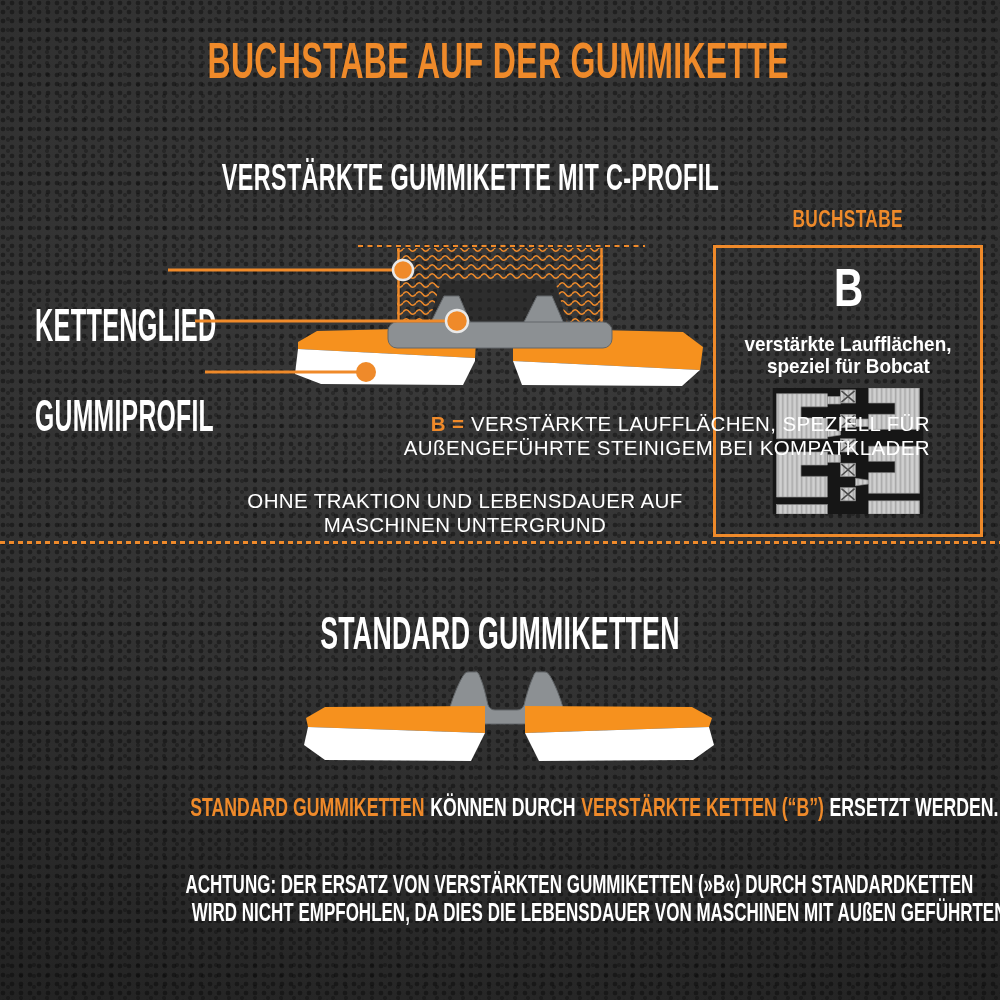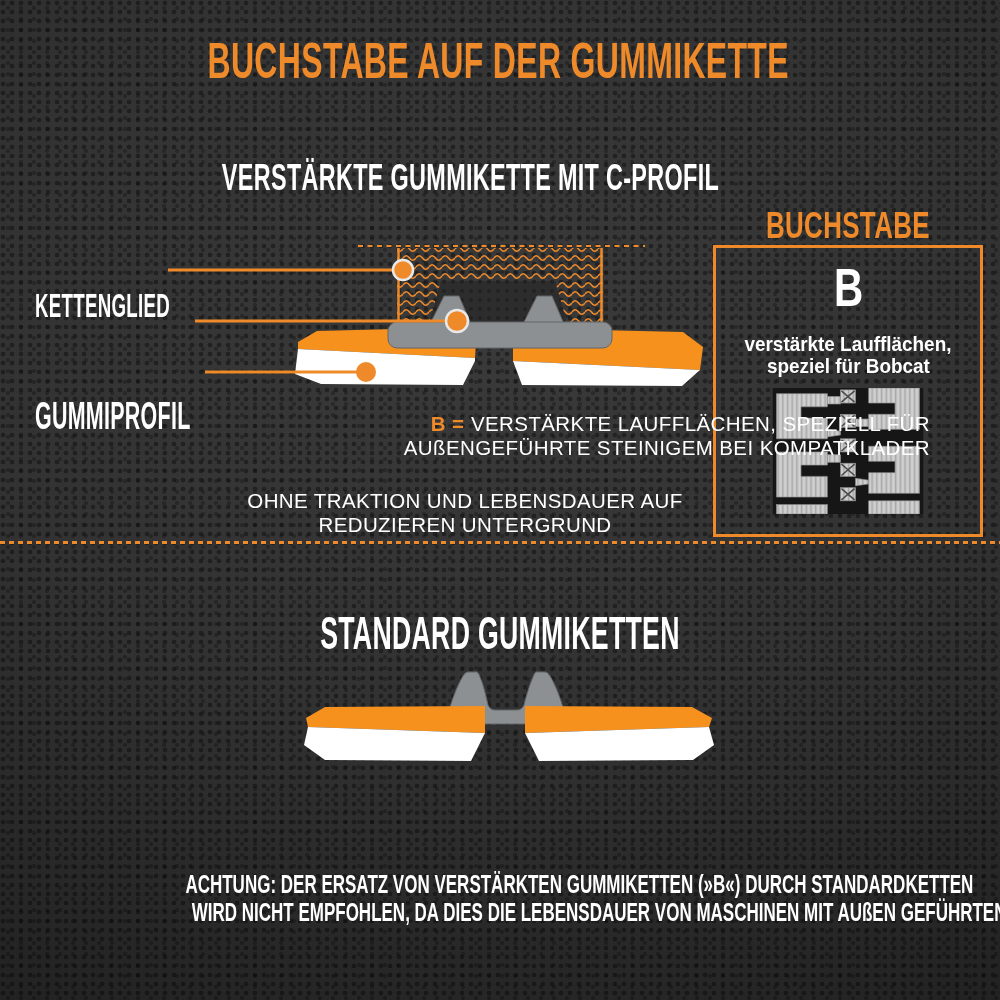--- a/index.html
+++ b/index.html
@@ -34,24 +34,24 @@
 <div class="poster">
 
   <div class="abs ctr hdr orange" style="top:34px;left:0;width:996px;font-size:50px;line-height:1.1;">
     <span class="cond" style="transform:scaleX(.64);">BUCHSTABE AUF DER GUMMIKETTE</span>
   </div>
 
   <div class="abs ctr hdr white" style="top:142px;left:0;width:940px;font-size:36px;line-height:1.1;margin-top:16px;">
     <span class="cond" style="transform:scaleX(.65);">VERSTÄRKTE GUMMIKETTE MIT C-PROFIL</span>
   </div>
 
-  <div class="abs hdr white" style="top:288px;left:35px;font-size:34px;line-height:34px;">
+  <div class="abs hdr white" style="top:308px;left:35px;font-size:46px;line-height:34px;">
     <span class="condL" style="transform:scaleX(.55);">KETTENGLIED</span>
   </div>
-  <div class="abs hdr white" style="top:355px;left:35px;font-size:39px;line-height:34px;margin-top:44px;">
+  <div class="abs hdr white" style="top:355px;left:35px;font-size:45px;line-height:34px;margin-top:44px;">
     <span class="condL" style="transform:scaleX(.55);">GUMMIPROFIL</span>
   </div>
 
   <svg class="abs" style="left:150px;top:238px;" width="570" height="192" viewBox="150 238 570 192">
     <defs>
       <pattern id="waves" patternUnits="userSpaceOnUse" width="13" height="9">
         <path d="M0,6 q3.25,-4.5 6.5,0 t6.5,0" fill="none" stroke="#ef8a2a" stroke-width="1.5"></path>
       </pattern>
       <pattern id="bgdots" patternUnits="userSpaceOnUse" width="9" height="9">
         <rect width="9" height="9" fill="#2d2d2d"></rect>
@@ -81,21 +81,21 @@
     <g stroke="#ef8a2a" stroke-width="3">
       <line x1="168" y1="270" x2="403" y2="270"></line>
       <line x1="195" y1="321" x2="457" y2="321"></line>
       <line x1="205" y1="372" x2="366" y2="372"></line>
     </g>
     <circle cx="403" cy="270" r="10" fill="#ef8a2a" stroke="#e9e9e9" stroke-width="2.5"></circle>
     <circle cx="457" cy="321" r="11" fill="#ef8a2a" stroke="#e9e9e9" stroke-width="2.5"></circle>
     <circle cx="366" cy="372" r="10" fill="#ef8a2a"></circle>
   </svg>
 
-  <div class="abs ctr hdr orange" style="top:206px;left:713px;width:270px;font-size:36px;line-height:1.1;">
+  <div class="abs ctr hdr orange" style="top:206px;left:713px;width:270px;font-size:24px;line-height:1.1;">
     <span class="cond" style="transform:scaleX(.72);">BUCHSTABE</span>
   </div>
 
   <div class="abs panelbox" style="top:245px;left:713px;width:270px;height:292px;">
     <div style="margin-top:11px;font-size:54px;font-weight:bold;color:#fff;line-height:56px;">
       <span class="cond" style="transform:scaleX(.75);">B</span>
     </div>
     <div style="margin-top:18px;font-size:21px;font-weight:bold;color:#fff;line-height:22px;">
       <div><span class="cond" style="transform:scaleX(.9);">verstärkte Laufflächen,</span></div>
       <div><span class="cond" style="transform:scaleX(.9);">speziel für Bobcat</span></div>
@@ -136,21 +136,21 @@
       </g>
     </svg>
   </div>
 
   <div class="abs ctr midtxt" style="top:412px;left:0;width:930px;text-align:right;">
     <div><span class="orange seg" style="font-weight:bold;">B =</span><span>VERSTÄRKTE LAUFFLÄCHEN, SPEZIELL FÜR</span></div>
     <div>AUßENGEFÜHRTE STEINIGEM BEI KOMPATKLADER</div>
   </div>
   <div class="abs ctr midtxt" style="top:489px;left:0;width:930px;">
     <div>OHNE TRAKTION UND LEBENSDAUER AUF</div>
-    <div>REDUZIEREN UNTERGRUND</div>
+    <div>MASCHINEN UNTERGRUND</div>
   </div>
 
   <div class="abs divider" style="top:541px;left:0;width:1000px;"></div>
 
   <div class="abs ctr hdr white" style="top:608px;left:0;width:1000px;font-size:46px;line-height:1.1;">
     <span class="cond" style="transform:scaleX(.58);">STANDARD GUMMIKETTEN</span>
   </div>
 
 
   <svg class="abs" style="left:280px;top:650px;" width="450" height="135" viewBox="280 650 450 135">
@@ -164,20 +164,25 @@
       <path d="M306,718 L325,707 L485,706 L485,733 L308,727 Z" fill="#f6911e"></path>
       <path d="M308,727 L485,733 L471,761 L325,760 L304,745 Z" fill="#ffffff"></path>
     </g>
     <g>
       <path d="M525,706 L692,707 L712,718 L709,727 L525,733 Z" fill="#f6911e"></path>
       <path d="M525,733 L709,727 L714,745 L693,760 L539,761 Z" fill="#ffffff"></path>
     </g>
   </svg>
 
   <div class="abs ctr foot" style="top:792px;left:0;width:1000px;">
+    <div>
+      <span class="cond" style="transform:scaleX(.68);">
+        <span class="seg orange">STANDARD GUMMIKETTEN</span><span class="seg white">KÖNNEN DURCH</span><span class="seg orange">VERSTÄRKTE KETTEN (“B”)</span><span class="seg white">ERSETZT WERDEN.</span>
+      </span>
+    </div>
   </div>
 
   <div class="abs ctr warn" style="top:871px;left:0;width:852px;">
     <div>
       <span class="cond" style="transform:scaleX(.68);"><span style="font-weight:bold;">ACHTUNG</span><span style="font-weight:bold;">: DER ERSATZ VON VERSTÄRKTEN GUMMIKETTEN (»B«) DURCH STANDARDKETTEN</span></span>
     </div>
     <div>
       <span class="cond" style="transform:scaleX(.68);">WIRD NICHT EMPFOHLEN, DA DIES DIE LEBENSDAUER VON MASCHINEN MIT AUßEN GEFÜHRTEN</span>
     </div>
   </div>

